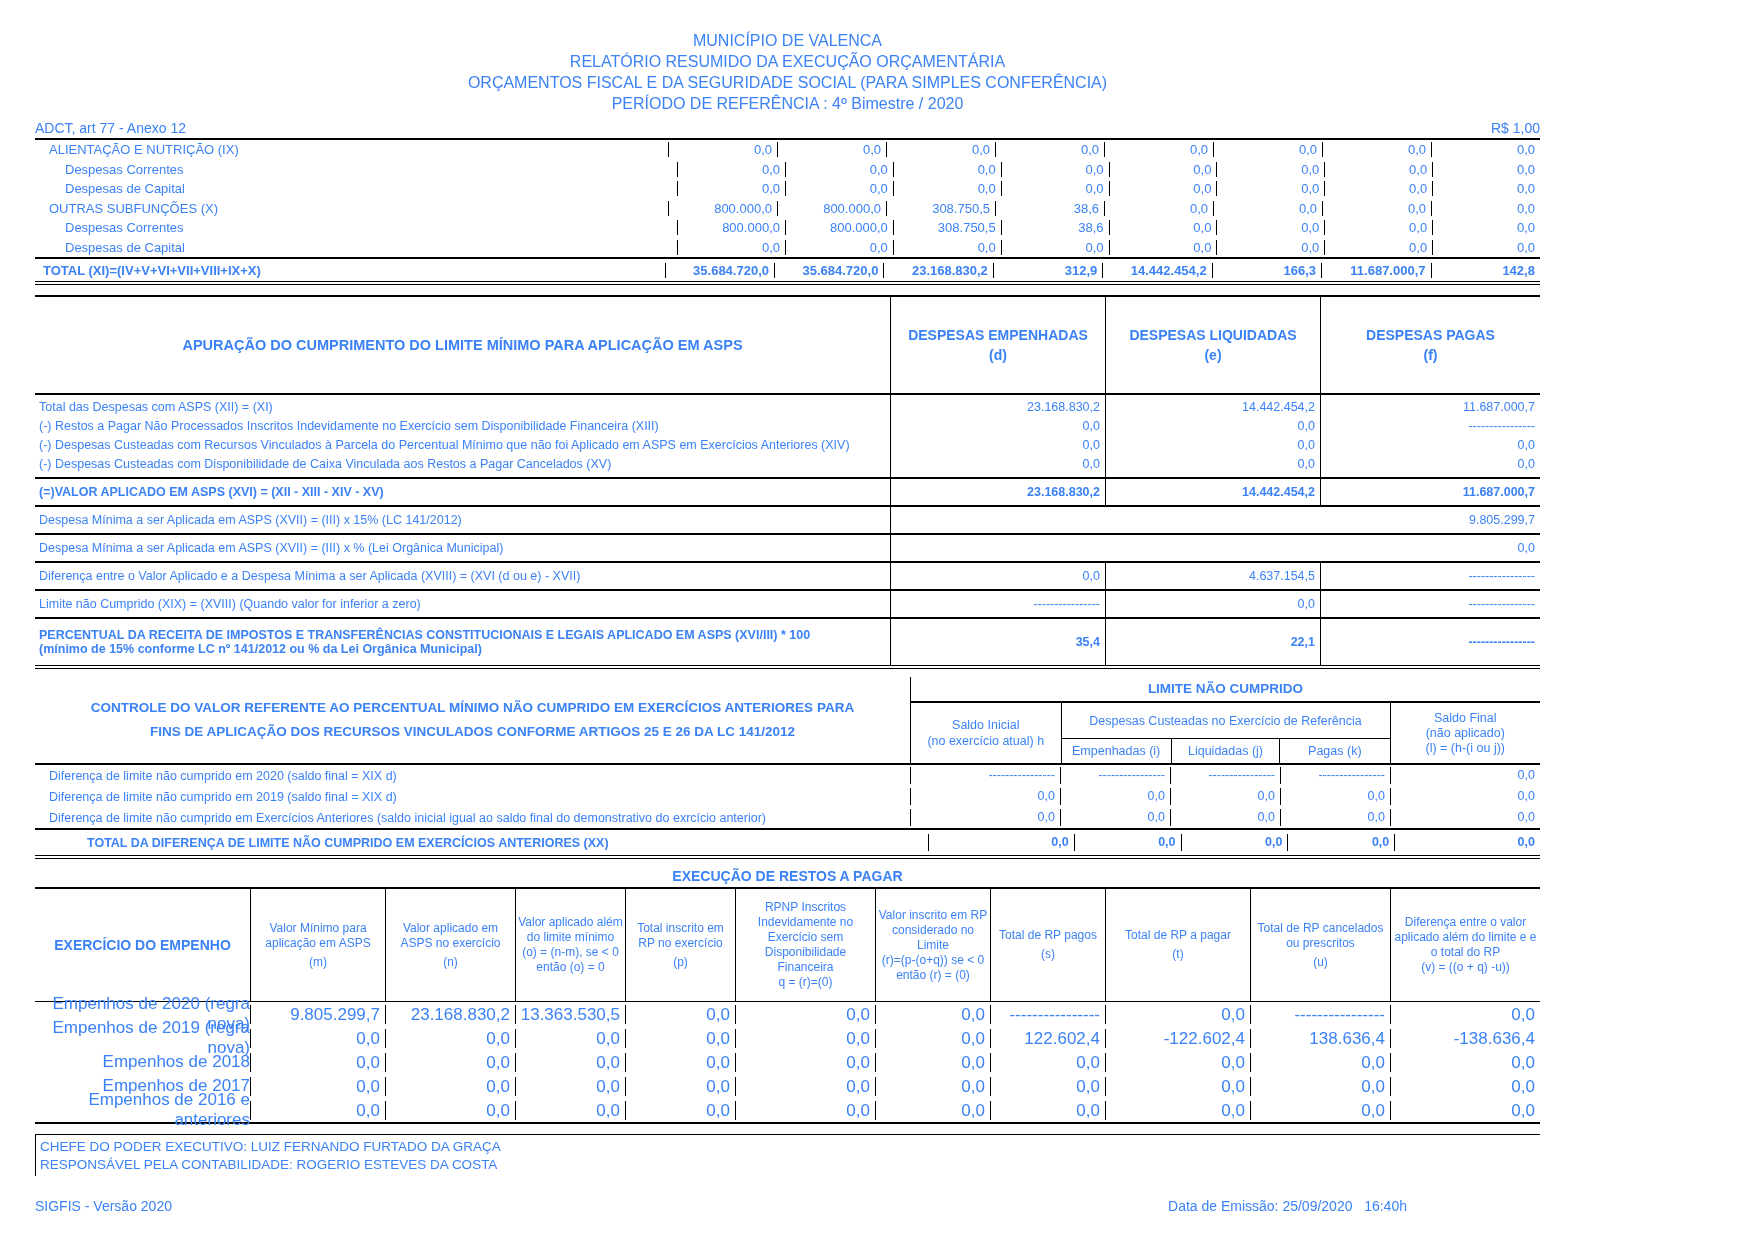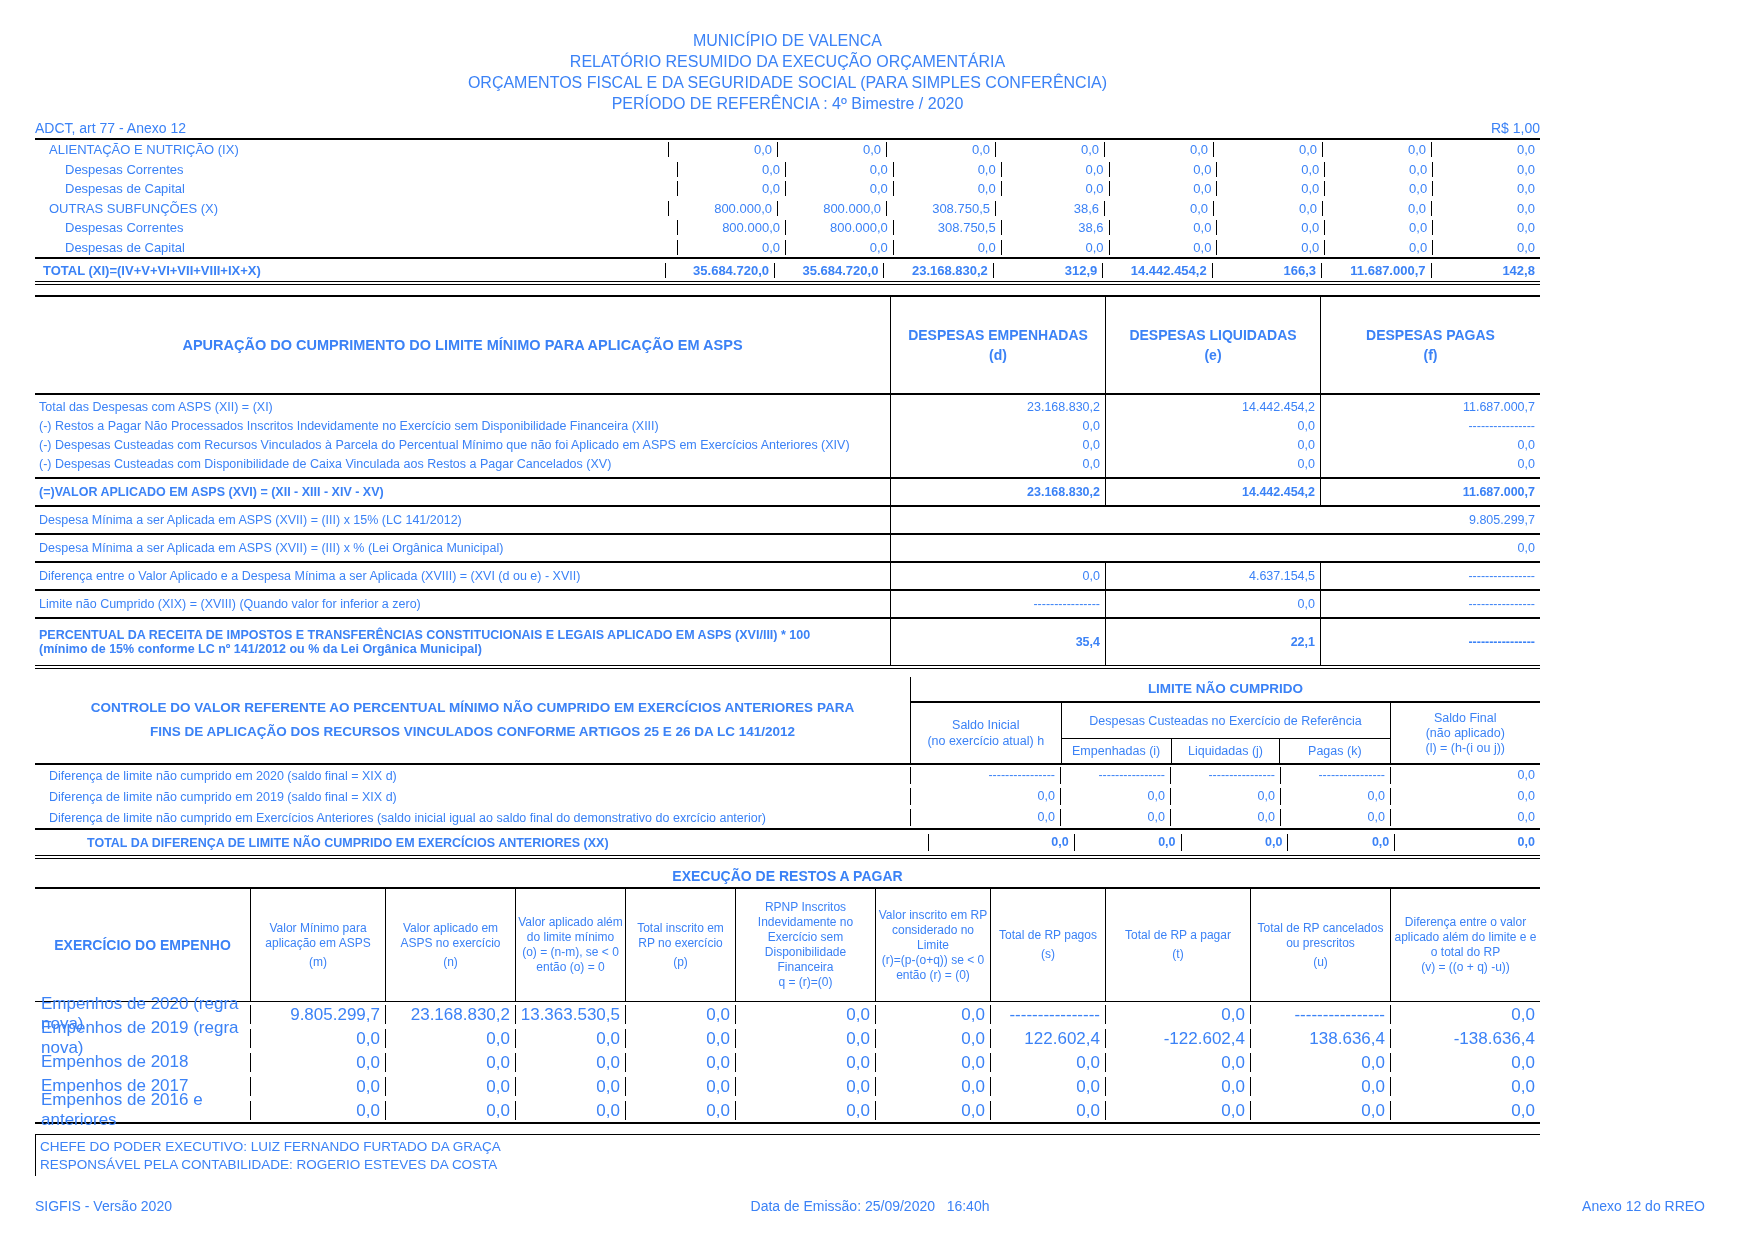--- a/index.html
+++ b/index.html
@@ -79,21 +79,21 @@
   .t4{border-top:2.5px solid #000;border-bottom:2.5px solid #000;font-size:12px;}
   .t4 .head{display:flex;border-bottom:1.5px solid #000;height:112px;text-align:center;}
   .t4 .head .hc{box-sizing:border-box;border-left:1.5px solid #000;display:flex;flex-direction:column;
                 align-items:center;justify-content:center;padding:0 2px;line-height:15px;}
   .t4 .head .hc:first-child{border-left:none;font-weight:bold;font-size:14px;}
   .t4 .head .code{margin-top:4px;}
   .t4r{display:flex;align-items:center;height:24px;font-size:17px;}
   .t4r div{box-sizing:border-box;}
   .t4r .lbl{padding-left:6px;}
   .t4r .num{border-left:1.5px solid #000;text-align:right;padding-right:5px;height:19px;line-height:19px;}
-  .w215{width:215px;} .w135{width:135px;} .w130{width:130px;} .w110c{width:110px;}
+  .w215{width:215px;text-align:right;} .w135{width:135px;} .w130{width:130px;} .w110c{width:110px;}
   .w140{width:140px;text-align:center;} .w115{width:115px;} .w145{width:145px;} .w150c{width:150px;}
 
   
   .sig{margin-top:10px;border-top:1.5px solid #000;border-left:1px solid #000;
        padding:3px 0 2px 4px;font-size:13.5px;line-height:18px;}
   .statusline{margin-left:35px;width:1670px;margin-top:22px;display:flex;font-size:14px;}
   .statusline .l{flex:1;text-align:left;}
   .statusline .c{flex:1;text-align:center;white-space:pre;}
   .statusline .r{flex:1;text-align:right;}
 </style>
@@ -483,15 +483,14 @@
 
     <div class="sig">
       <div>CHEFE DO PODER EXECUTIVO: LUIZ FERNANDO FURTADO DA GRAÇA</div>
       <div>RESPONSÁVEL PELA CONTABILIDADE: ROGERIO ESTEVES DA COSTA</div>
     </div>
   </div>
 
   <div class="statusline">
     <div class="l">SIGFIS - Versão 2020</div>
     <div class="c">Data de Emissão: 25/09/2020   16:40h</div>
-    <div class="r">Anexo 12 do RREO</div>
   </div>
 </div>
 
 </body></html>

